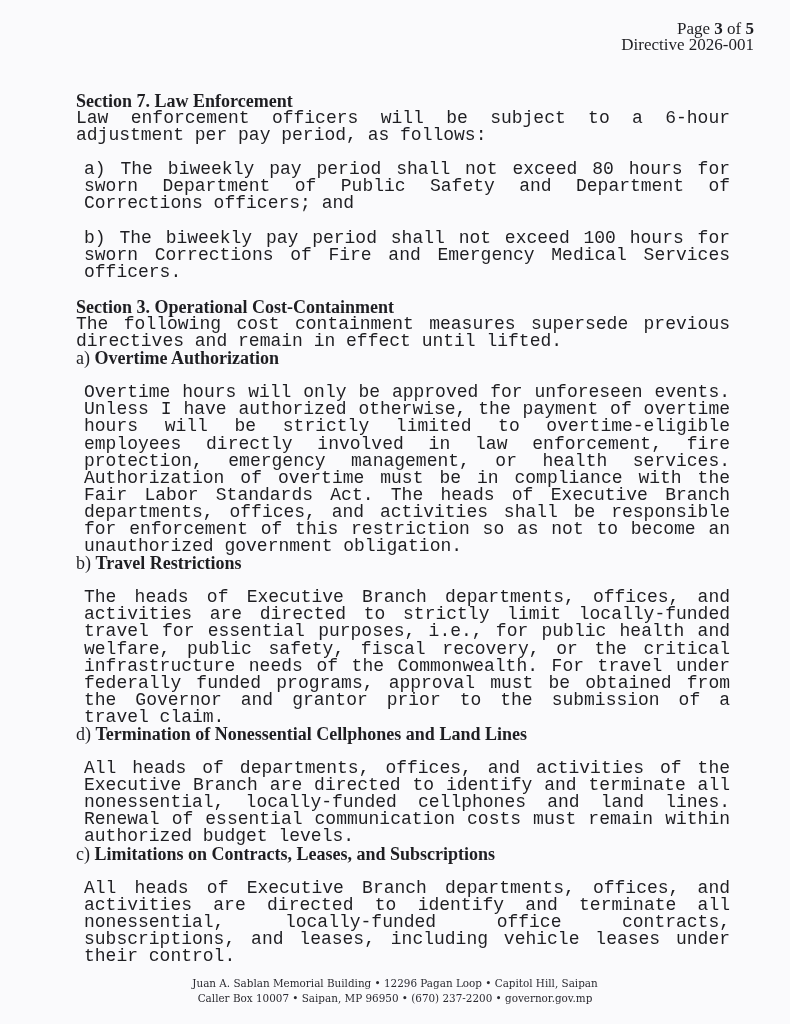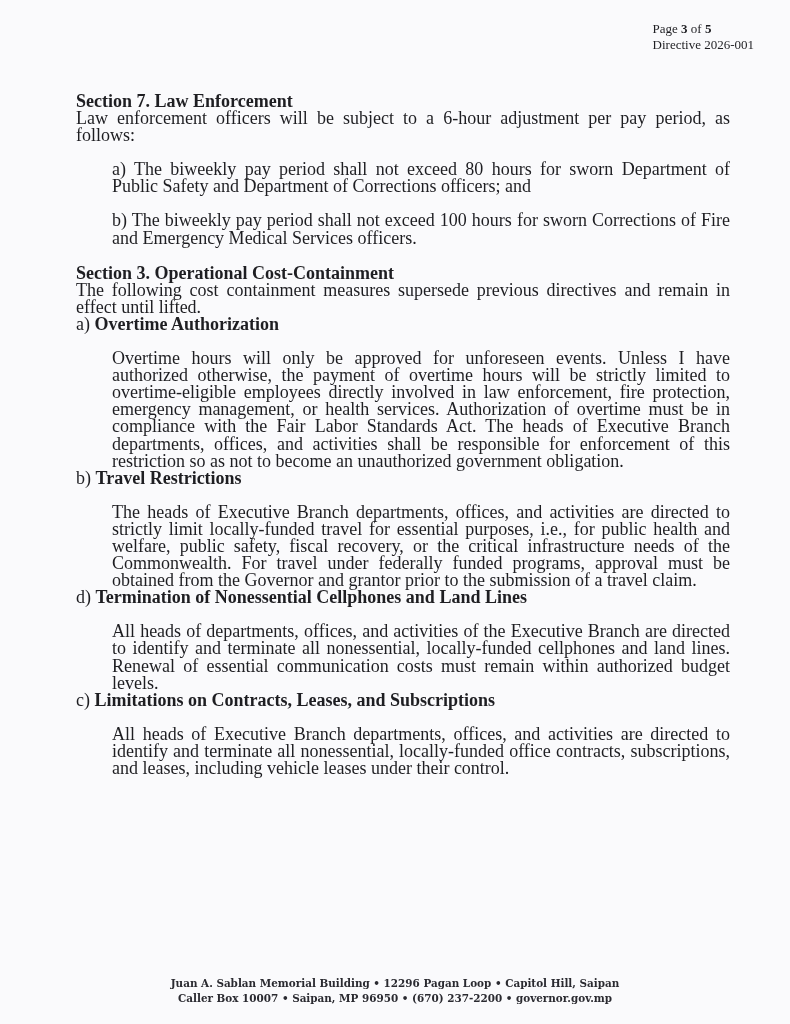--- a/index.html
+++ b/index.html
@@ -13,61 +13,62 @@
       position: relative;
       overflow: hidden;
       font-family: "Liberation Serif", "DejaVu Serif", serif;
       color: #1e1e22;
       background: #fafafc;
     }
     .page-header {
       position: absolute;
       right: 36px;
       top: 21px;
-      font-size: 13px;
+      text-align: right;
+      font-size: 17px;
       line-height: 16px;
     }
     .page-header b { font-weight: bold; }
     .content {
       position: absolute;
       left: 76px;
       top: 93px;
       width: 654px;
       font-size: 18px;
       line-height: 17.1px;
     }
     .section-title {
       font-weight: bold;
       margin: 0;
     }
     .para {
       margin: 0;
       text-align: justify;
+      font-family: Liberation Mono, monospace;
     }
     .indent {
-      margin-left: 36px;
+      margin-left: 8px;
     }
     .gap-lg { margin-top: 17px; }
     .gap-md { margin-top: 17px; }
     .gap-sec { margin-top: 18px; }
     .sub-heading {
       margin: 0;
     }
     .sub-heading .head-text { font-weight: bold; }
     .footer {
       position: absolute;
       left: 0;
       right: 0;
       top: 976px;
       text-align: center;
       font-family: "DejaVu Serif", "Liberation Serif", serif;
       font-size: 10.4px;
       line-height: 14.5px;
       color: #2a2a30;
-      font-weight: bold;
     }
   </style>
 </head>
 <body>
 
 <div class="page-header">
   <div>
     <span>Page</span>
     <b>3</b>
     <span>of</span>

